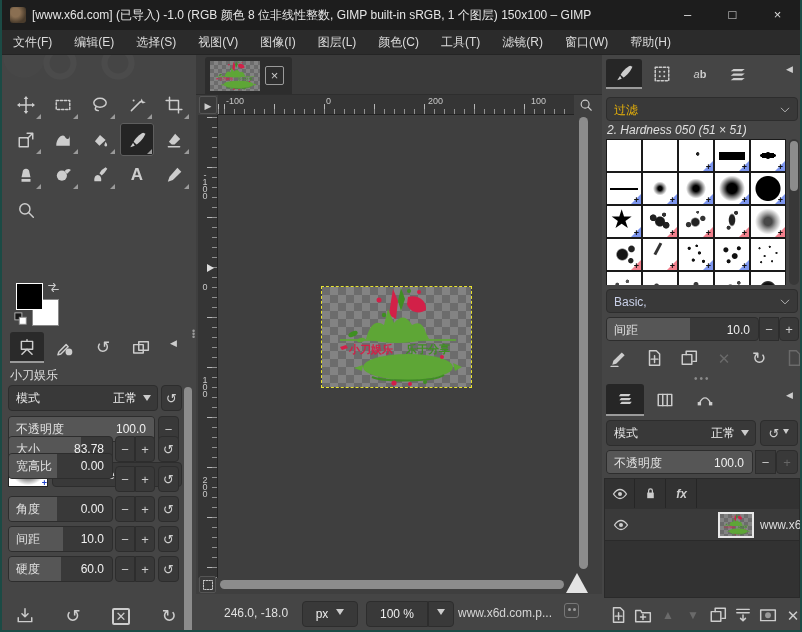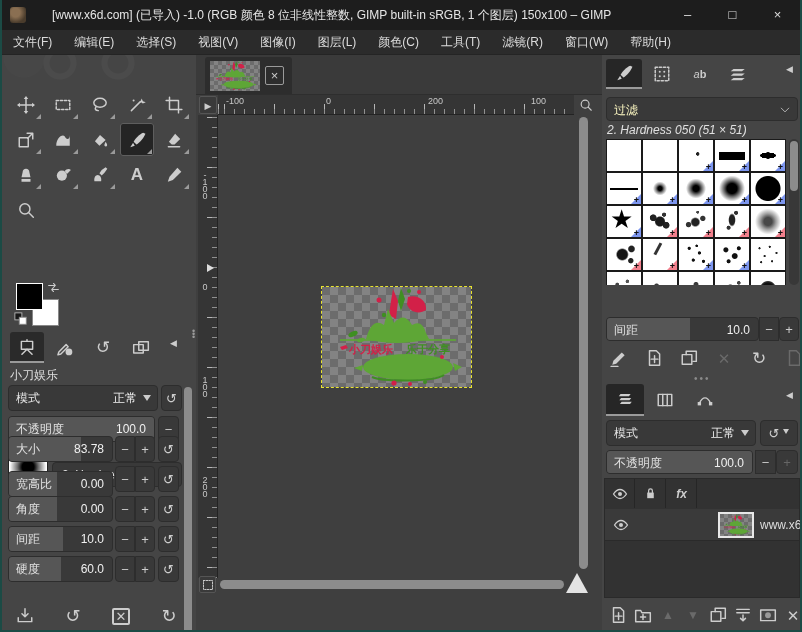--- a/index.html
+++ b/index.html
@@ -2,21 +2,21 @@
 <html><head>
 <meta charset="utf-8">
 <style>
   html,body{margin:0;padding:0;background:#2a2a2a;}
   *{box-sizing:border-box;font-family:"Liberation Sans","DejaVu Sans",sans-serif;}
   #window{position:relative;width:802px;height:632px;background:#454545;overflow:hidden;
           border-left:2px solid #1b4b45;border-right:2px solid #1b4b45;border-bottom:2px solid #1b4b45;}
   .abs{position:absolute;}
   
   #titlebar{left:0;top:0;width:100%;height:30px;background:#1d1d1d;color:#e6e6e6;font-size:12px;}
-  #titlebar .t{position:absolute;left:30px;top:0;line-height:30px;white-space:nowrap;margin-left:20px;}
+  #titlebar .t{position:absolute;left:30px;top:0;line-height:30px;white-space:nowrap;}
   #app-icon{position:absolute;left:8px;top:7px;width:16px;height:16px;border-radius:3px;
             background:radial-gradient(circle at 35% 35%,#8a6f52 0 30%,#4a3c2c 70%);}
   .winbtn{position:absolute;top:0;width:45px;height:30px;text-align:center;line-height:30px;color:#ddd;font-size:13px;}
   #menubar{left:0;top:30px;width:100%;height:25px;background:#2b2b2b;border-bottom:1px solid #242424;}
   .menu-item{display:inline-block;padding:0 11px;line-height:25px;font-size:12px;color:#dcdcdc;}
   
   #left-panel{left:0;top:55px;width:194px;height:577px;background:#454545;}
   #left-panel::before{content:"";position:absolute;left:0;top:0;width:100%;height:44px;opacity:.18;
      background:radial-gradient(circle 16px at 58px 8px,transparent 10px,#6a6a6a 11px 16px,transparent 17px),
                 radial-gradient(circle 16px at 116px 8px,transparent 10px,#6a6a6a 11px 16px,transparent 17px),
@@ -293,21 +293,21 @@
         <div class="wbox" style="left: 6px; top: 381px; width: 105px; height: 26px;">
           <div class="fill" style="width: 70%;"></div>
           <span class="lab">大小</span>
           <span class="val">83.78</span>
         </div>
         <div class="sq-btn" style="left: 113px; top: 381px; width: 20px; border-radius: 4px 0px 0px 4px;">−</div>
         <div class="sq-btn" style="left: 133px; top: 381px; width: 20px; border-radius: 0px 4px 4px 0px;">+</div>
         <div class="sq-btn" style="left: 156px; top: 381px; width: 21px;">
           <span class="glyph" style="font-size:13px">↺</span>
         </div>
-        <div class="wbox" style="left: 6px; top: 416px; width: 105px; height: 26px;">
+        <div class="wbox" style="left: 6px; top: 398px; width: 105px; height: 26px;">
           <div class="fill" style="width: 47%;"></div>
           <span class="lab">宽高比</span>
           <span class="val">0.00</span>
         </div>
         <div class="sq-btn" style="left: 113px; top: 411px; width: 20px; border-radius: 4px 0px 0px 4px;">−</div>
         <div class="sq-btn" style="left: 133px; top: 411px; width: 20px; border-radius: 0px 4px 4px 0px;">+</div>
         <div class="sq-btn" style="left: 156px; top: 411px; width: 21px;">
           <span class="glyph" style="font-size:13px">↺</span>
         </div>
         <div class="wbox" style="left: 6px; top: 441px; width: 105px; height: 26px;">
@@ -462,20 +462,38 @@
     <div id="quickmask">
       <svg class="ic" width="12" height="12" viewBox="0 0 16 16">
           <rect x="2" y="2" width="12" height="12" class="s" stroke-dasharray="2 1.6"></rect>
         </svg>
     </div>
     <div id="hscroll">
       <div class="scroll-thumb" style="left:2px;top:1px;width:344px;height:9px"></div>
     </div>
     <div id="nav-corner"></div>
 
+    <div id="statusbar">
+      <span class="abs" style="left:28px;top:12px">246.0, -18.0</span>
+      <div class="sq-btn" style="left:106px;top:7px;width:56px">
+        <span style="font-size:12px;color:#eee">px</span>
+        <span class="dd" style="position:static;margin-left:8px;border:4px solid transparent;border-top:6px solid #ccc;width:0;height:0;display:inline-block"></span>
+      </div>
+      <div class="sq-btn" style="left:170px;top:7px;width:62px;border-radius:4px 0 0 4px">
+        <span style="font-size:12px;color:#eee">100 %</span>
+      </div>
+      <div class="sq-btn" style="left:232px;top:7px;width:26px;border-radius:0 4px 4px 0">
+        <span class="dd" style="position:static;border:4px solid transparent;border-top:6px solid #ccc;width:0;height:0;display:inline-block"></span>
+      </div>
+      <span class="abs" style="left:262px;top:12px;color:#d5d5d5">www.x6d.com.p...</span>
+      <div class="abs" style="left:368px;top:9px;width:15px;height:15px;border:1px solid #777;border-radius:3px">
+        <span style="position:absolute;left:3px;top:4px;width:3px;height:3px;background:#999;border-radius:50%"></span>
+        <span style="position:absolute;left:8px;top:4px;width:3px;height:3px;background:#999;border-radius:50%"></span>
+      </div>
+    </div>
   </div>
 
   <div id="right-panel" class="abs">
     <div id="right-tabs">
         <div class="rtab active" style="position: absolute; left: 4px; top: 4px;">
           <svg class="ic" width="18" height="18" viewBox="0 0 16 16">
             <path d="M13.5 1.5c-3 1-7 5-8.5 8l2.5 2.5c3-1.5 7-6.5 8-9.5z" class="f"></path>
             <path d="M4.5 10.5L2 14.5l4-1.5z" class="f"></path>
           </svg>
         </div>
@@ -493,21 +511,21 @@
         </div>
         <div class="rtab" style="position: absolute; left: 118px; top: 4px;">
           <svg class="ic" width="18" height="18" viewBox="0 0 16 16">
             <path d="M3 3.5h10l-2.5 2h-10zM3 7.5h10l-2.5 2h-10zM3 11.5h10l-2.5 2h-10z" transform="translate(1,0)" class="f"></path>
           </svg>
         </div>
       </div>
     <div class="abs glyph" style="left:184px;top:10px;font-size:9px">◀</div>
 
     <div class="wbox" style="left:4px;top:42px;width:192px;height:24px">
-      <span class="lab" style="color:#fef9c3">过滤</span>
+      <span class="lab" style="color:#eab308">过滤</span>
       <svg class="ic" style="position:absolute;right:6px;top:7px" width="12" height="10" viewBox="0 0 16 16">
           <path d="M2 5l6 6 6-6" class="s" stroke-width="2"></path>
         </svg>
     </div>
     <div class="abs opt-label ital" style="left:5px;top:68px">2. Hardness 050 (51 × 51)</div>
 
     <div id="brush-grid">
         <div class="bcell" style="left: 0px; top: 0px;">
           <div class="bshape" style=""></div>
         </div>
@@ -615,20 +633,26 @@
           <div class="bshape" style="background: radial-gradient(5px at 45% 50%, rgb(51, 51, 51) 0px, rgb(51, 51, 51) 50%, transparent 72%), radial-gradient(3px at 70% 35%, rgb(68, 68, 68) 0px, rgb(68, 68, 68) 50%, transparent 72%);"></div>
         </div>
         <div class="bcell" style="left: 144px; top: 132px;">
           <div class="bshape" style="background: radial-gradient(10px at 50% 55%, rgb(17, 17, 17) 0px, rgb(17, 17, 17) 60%, rgb(51, 51, 51) 75%, transparent 85%);"></div>
         </div>
       </div>
     <div class="scroll-track" style="left:187px;top:84px;width:10px;height:146px">
       <div class="scroll-thumb" style="left:1px;top:2px;width:8px;height:50px"></div>
     </div>
 
+    <div class="wbox" style="left:4px;top:234px;width:192px;height:24px">
+      <span class="lab" style="color:#c9d0e8">Basic,</span>
+      <svg class="ic" style="position:absolute;right:6px;top:7px" width="12" height="10" viewBox="0 0 16 16">
+          <path d="M2 5l6 6 6-6" class="s" stroke-width="2"></path>
+        </svg>
+    </div>
 
     <div class="wbox" style="left:4px;top:262px;width:153px;height:24px">
       <div class="fill" id="rspacing-fill" style="width: 55%;"></div>
       <span class="lab">间距</span>
       <span class="val">10.0</span>
     </div>
     <div class="sq-btn" style="left:157px;top:262px;width:20px;height:24px;border-radius:0">−</div>
     <div class="sq-btn" style="left:177px;top:262px;width:20px;height:24px">+</div>
 
     <div id="brush-actions">

